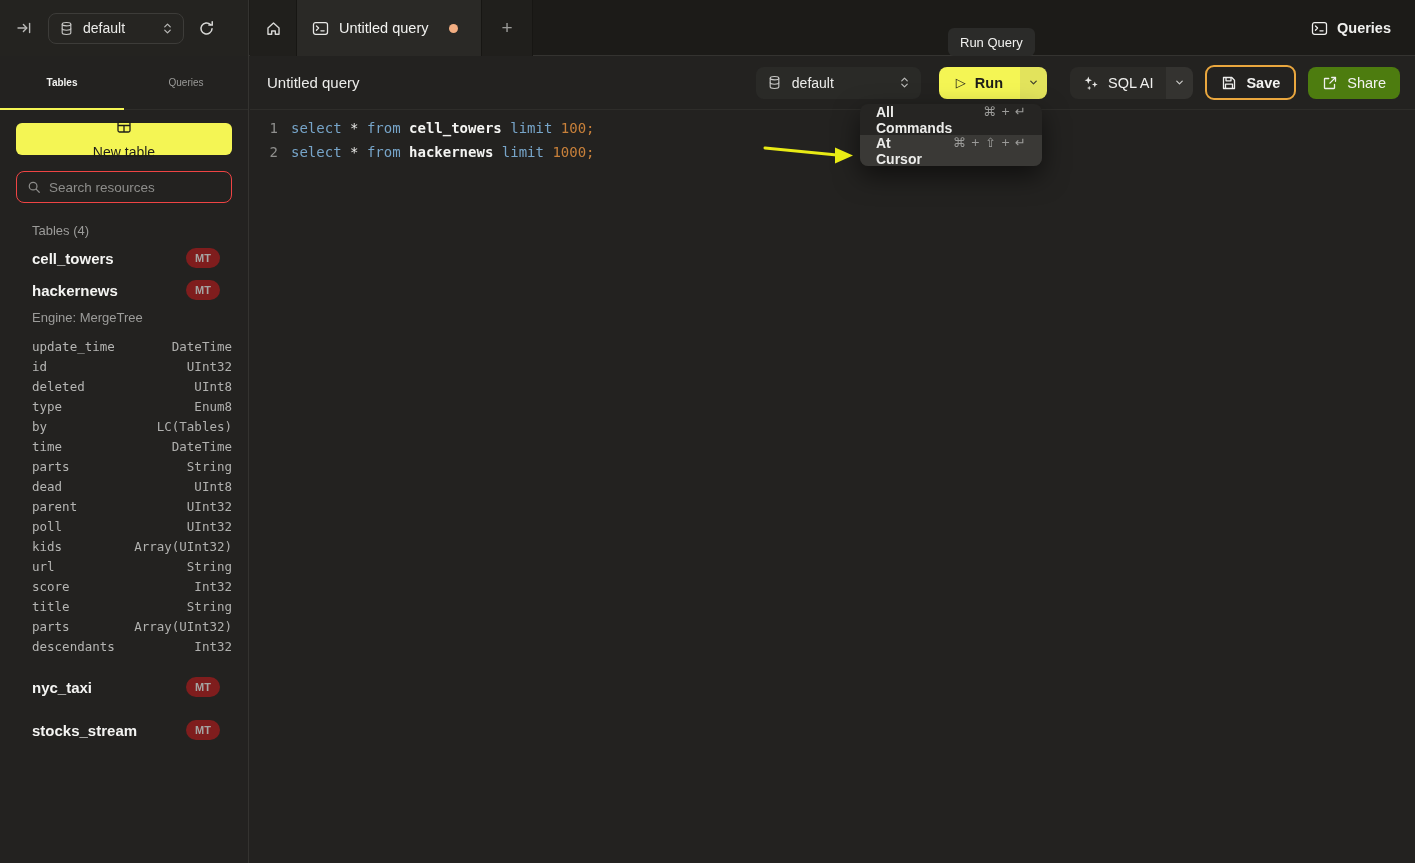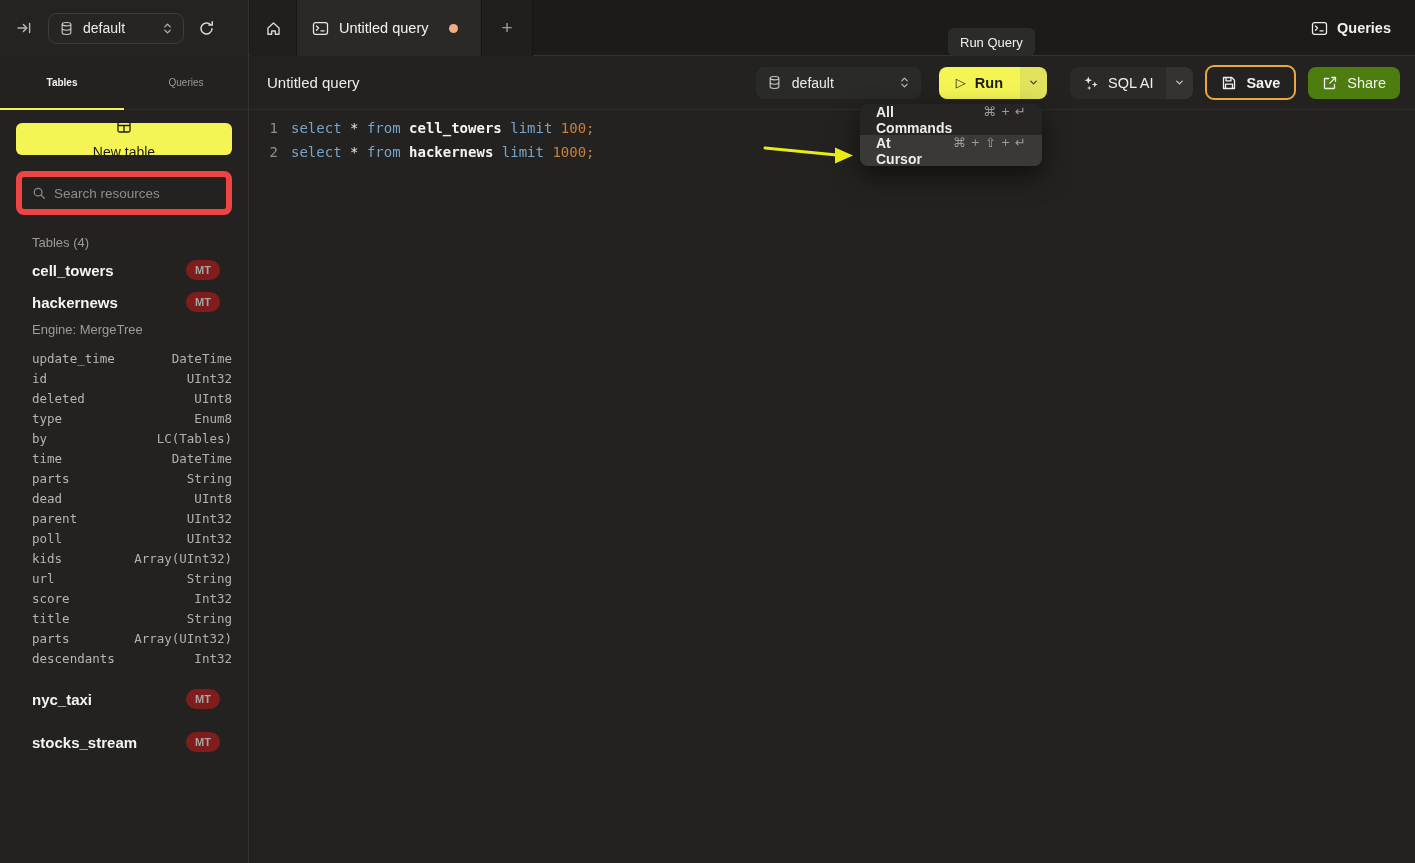--- a/index.html
+++ b/index.html
@@ -35,21 +35,21 @@
              border-right:1px solid #343330; }
   .sidebar-tabs { height:54px; border-bottom:1px solid #2e2d2a; display:flex; }
   .sidebar-tab { flex:1; display:flex; align-items:center; justify-content:center; font-size:10px;
                  color:#9a9a98; position:relative; cursor:pointer; }
   .sidebar-tab.active { color:#f2f2f0; font-weight:600; }
   .sidebar-tab.active::after { content:""; position:absolute; left:0; right:0; bottom:-1px; height:2.5px;
                                background:#f4f554; }
   .new-table-button { margin:13px 16px 0; height:32px; background:#f4f554; border-radius:6px; display:flex;
                       align-items:center; justify-content:center; gap:9px; color:#1d1c19; font-size:14px;
                       font-weight:500; cursor:pointer;flex-direction:column; }
-  .search-box { margin:16px 16px 0; height:44px; border:6px solid #ef4444; border-radius:8px; display:flex;
+  .search-box { margin:16px 16px 0; height:32px; border:1px solid #ef4444; border-radius:8px; display:flex;
                 align-items:center; gap:8px; padding:0 10px; background:#232220; }
   .search-box input { background:transparent; border:none; outline:none; color:#e6e6e4; font-size:13.5px;
                       width:100%; font-family:"Liberation Sans",sans-serif; }
   .search-box input::placeholder { color:#8d8d8b; }
   .section-title { margin:20px 16px 4px 32px; font-size:13px; color:#9c9c9a; }
   .table-row { height:32px; display:flex; align-items:center; padding:0 28px 0 32px; cursor:pointer; }
   .table-row .table-name { font-size:15px; color:#f4f4f2; font-weight:600; }
   .mt-badge { margin-left:auto; height:20px; padding:8px 9px; border-radius:10px; background:#7f1d1d;
               color:#a5a5a3; font-size:11px; font-weight:600; display:flex; align-items:center; }
   .engine-line { height:22px; display:flex; align-items:center; padding-left:32px; font-size:13px;

